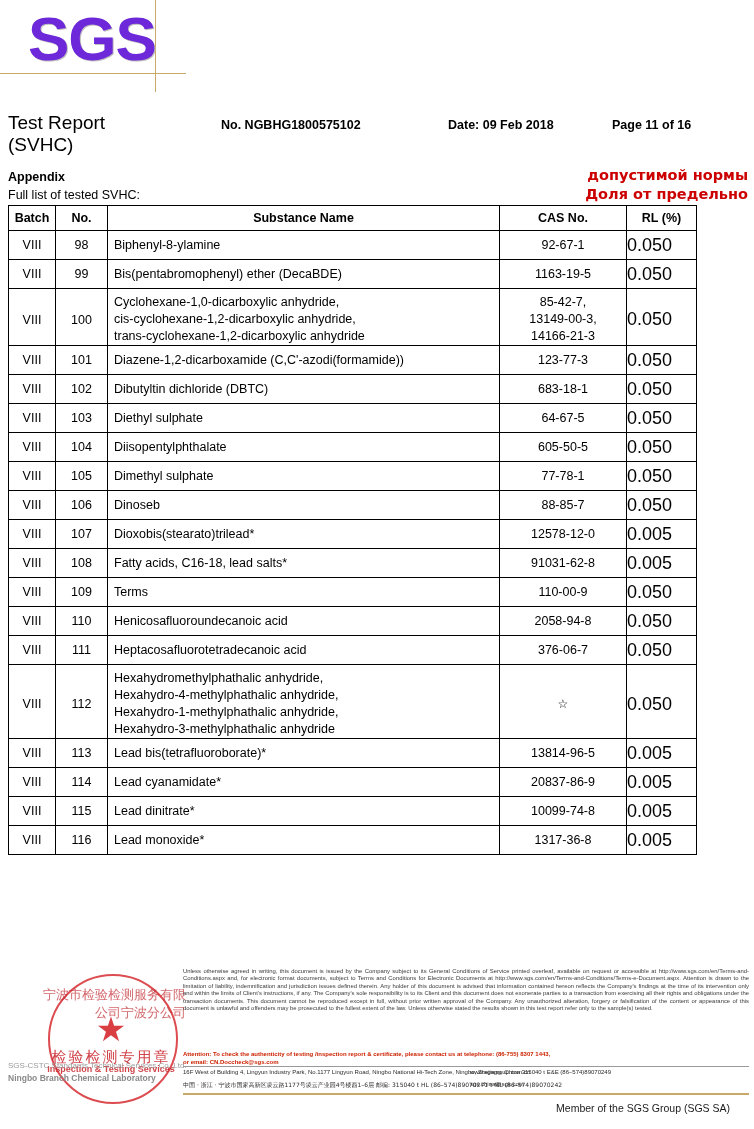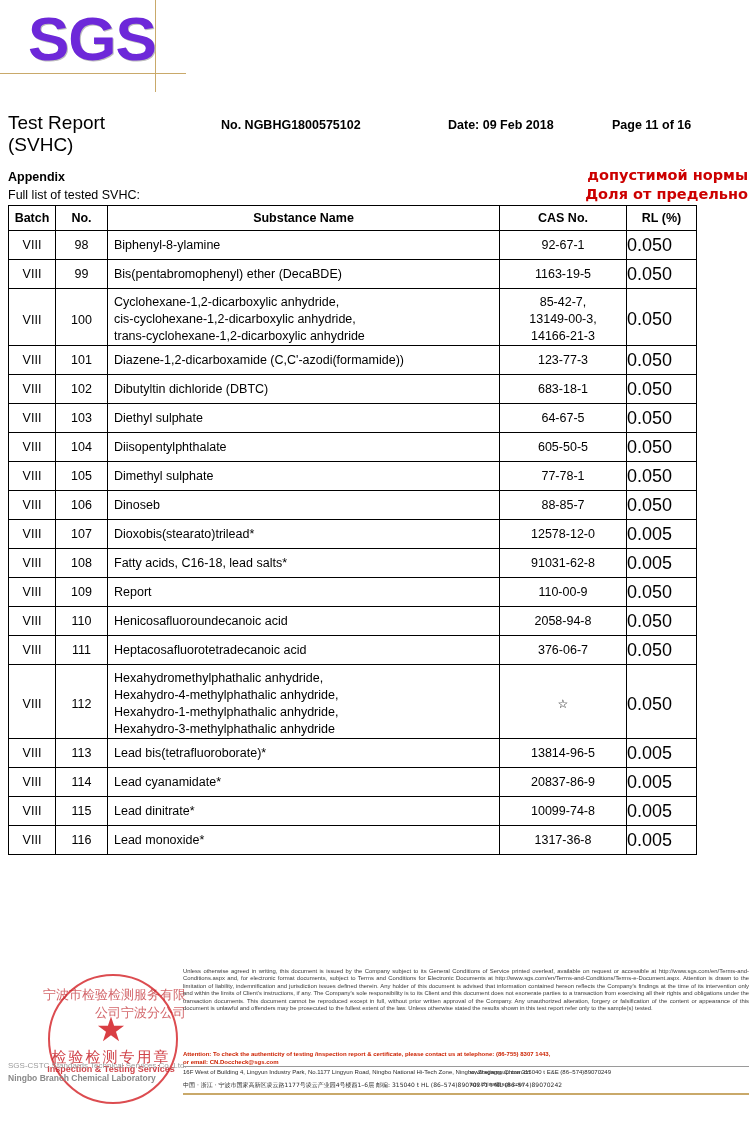--- a/index.html
+++ b/index.html
@@ -359,21 +359,21 @@
         </td>
         <td class="cell-cas">
           <span class="ln">1163-19-5</span>
         </td>
         <td class="cell-rl">0.050</td>
       </tr>
       <tr>
         <td class="cell-batch v-top">VIII</td>
         <td class="cell-no v-top">100</td>
         <td class="cell-name v-top">
-          <span class="ln">Cyclohexane-1,2-dicarboxylic anhydride,</span>
+          <span class="ln">Cyclohexane-1,0-dicarboxylic anhydride,</span>
           <span class="ln">cis-cyclohexane-1,2-dicarboxylic anhydride,</span>
           <span class="ln">trans-cyclohexane-1,2-dicarboxylic anhydride</span>
         </td>
         <td class="cell-cas v-top">
           <span class="ln">85-42-7,</span>
           <span class="ln">13149-00-3,</span>
           <span class="ln">14166-21-3</span>
         </td>
         <td class="cell-rl v-top">0.050</td>
       </tr>
@@ -462,21 +462,21 @@
         </td>
         <td class="cell-cas">
           <span class="ln">91031-62-8</span>
         </td>
         <td class="cell-rl">0.005</td>
       </tr>
       <tr>
         <td class="cell-batch">VIII</td>
         <td class="cell-no">109</td>
         <td class="cell-name">
-          <span class="ln">Report</span>
+          <span class="ln">Terms</span>
         </td>
         <td class="cell-cas">
           <span class="ln">110-00-9</span>
         </td>
         <td class="cell-rl">0.050</td>
       </tr>
       <tr>
         <td class="cell-batch">VIII</td>
         <td class="cell-no">110</td>
         <td class="cell-name">
@@ -582,13 +582,14 @@
   </div>
 
   <div id="footer-rule"></div>
 
   <div class="addr-row" id="addr-en">16F West of Building 4, Lingyun Industry Park, No.1177 Lingyun Road, Ningbo National Hi-Tech Zone, Ningbo, Zhejiang, China   315040     t E&amp;E (86–574)89070249</div>
   <div class="addr-row" id="addr-cn">中国 · 浙江 · 宁波市国家高新区凌云路1177号凌云产业园4号楼西1–6层            邮编: 315040    t HL   (86–574)89070271    t ML  (86–574)89070242</div>
   <div id="web-url">www.sgsgroup.com.cn</div>
   <div id="email-addr">sgs.china@sgs.com</div>
 
   <div id="bottom-rule"></div>
+  <div id="member-line">Member of the SGS Group (SGS SA)</div>
 </div>
 
 </body></html>

